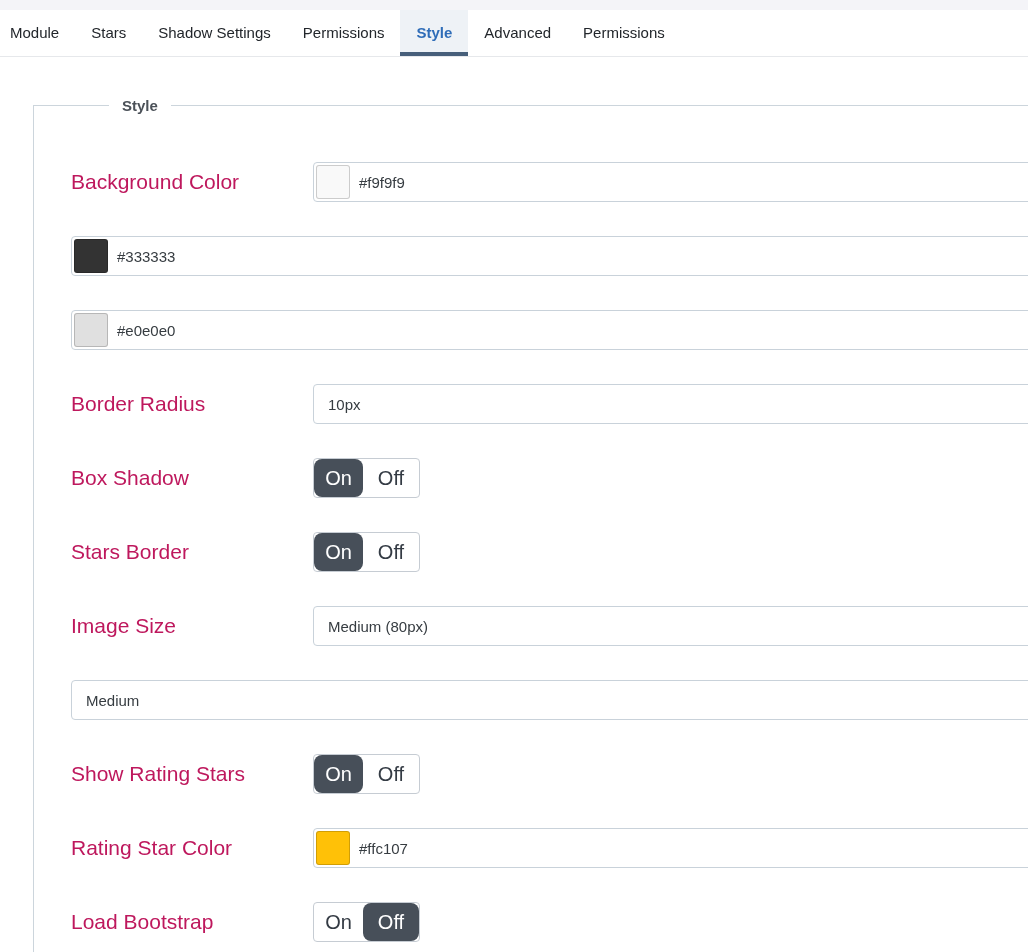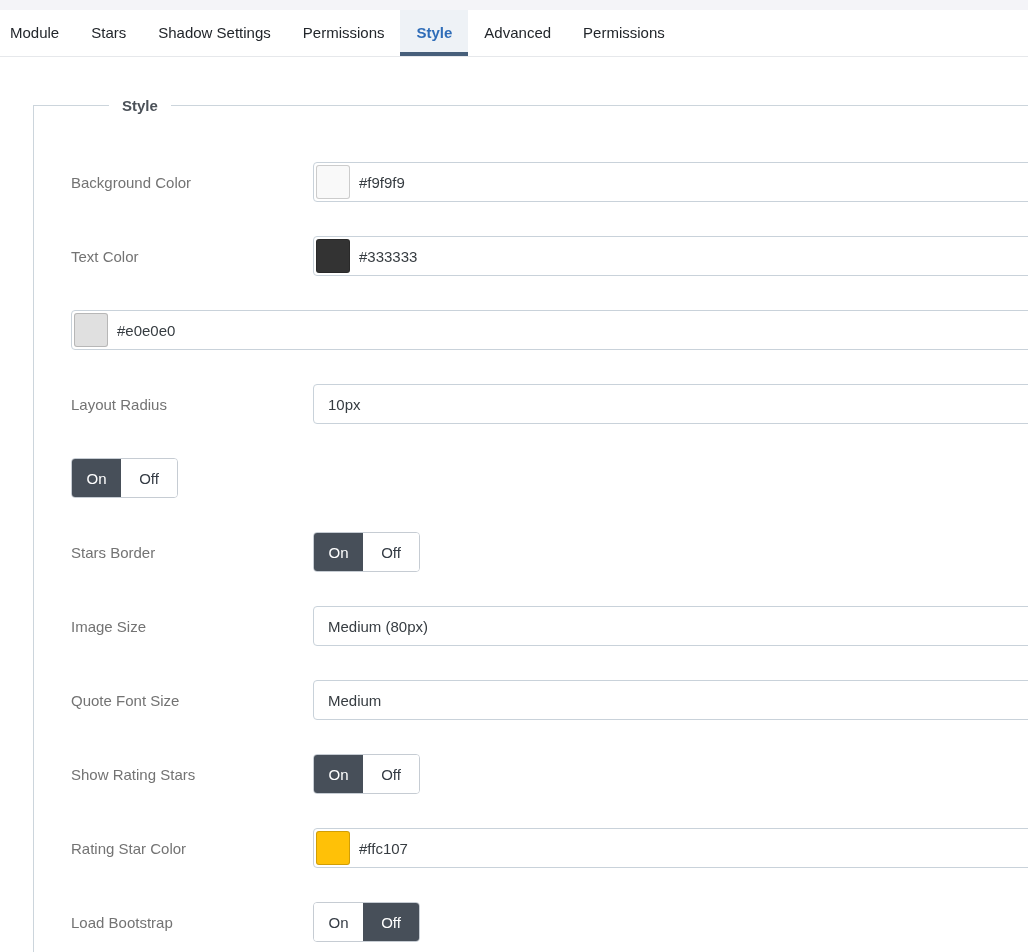--- a/index.html
+++ b/index.html
@@ -56,22 +56,22 @@
   }
   .form-row {
     display: flex;
     align-items: center;
     height: 40px;
     margin-bottom: 34px;
   }
   .form-label {
     width: 242px;
     flex: 0 0 242px;
-    font-size: 15px;
-    color: #737373;
+    font-size: 21px;
+    color: #be185d;
   }
   .control {
     flex: 1;
     display: flex;
     align-items: center;
   }
   .field-box {
     flex: 1;
     min-width: 740px;
     height: 40px;
@@ -106,24 +106,25 @@
     height: 40px;
     box-sizing: border-box;
     border: 1px solid #c6ccd3;
     border-radius: 4px;
     overflow: hidden;
   }
   .toggle-seg {
     display: flex;
     align-items: center;
     justify-content: center;
-    font-size: 15px;
+    font-size: 20px;
     height: 100%;
     cursor: pointer;
     user-select: none;
+    border-radius: 8px;
   }
   .toggle-seg.on  { width: 49px; }
   .toggle-seg.off { width: 56px; }
   .toggle-seg.active {
     background: #474f59;
     color: #ffffff;
   }
   .toggle-seg.inactive {
     background: #ffffff;
     color: #343b44;
@@ -150,45 +151,45 @@
       <div class="form-row">
         <div class="form-label">Background Color</div>
         <div class="control">
           <div class="field-box">
             <span class="swatch" style="background: rgb(249, 249, 249);"></span>
             <span class="value-text">#f9f9f9</span>
           </div>
         </div>
       </div>
       <div class="form-row">
-        <div class="form-label">Text Color</div>
         <div class="control">
           <div class="field-box">
             <span class="swatch" style="background: rgb(51, 51, 51);"></span>
             <span class="value-text">#333333</span>
           </div>
         </div>
       </div>
       <div class="form-row">
         <div class="control">
           <div class="field-box">
             <span class="swatch" style="background: rgb(224, 224, 224);"></span>
             <span class="value-text">#e0e0e0</span>
           </div>
         </div>
       </div>
       <div class="form-row">
-        <div class="form-label">Layout Radius</div>
+        <div class="form-label">Border Radius</div>
         <div class="control">
           <div class="field-box">
             <span class="value-text padded">10px</span>
           </div>
         </div>
       </div>
       <div class="form-row">
+        <div class="form-label">Box Shadow</div>
         <div class="control">
           <div class="toggle">
             <span class="toggle-seg on active">On</span>
             <span class="toggle-seg off inactive">Off</span>
           </div>
         </div>
       </div>
       <div class="form-row">
         <div class="form-label">Stars Border</div>
         <div class="control">
@@ -200,21 +201,20 @@
       </div>
       <div class="form-row">
         <div class="form-label">Image Size</div>
         <div class="control">
           <div class="field-box">
             <span class="value-text padded">Medium (80px)</span>
           </div>
         </div>
       </div>
       <div class="form-row">
-        <div class="form-label">Quote Font Size</div>
         <div class="control">
           <div class="field-box">
             <span class="value-text padded">Medium</span>
           </div>
         </div>
       </div>
       <div class="form-row">
         <div class="form-label">Show Rating Stars</div>
         <div class="control">
           <div class="toggle">

